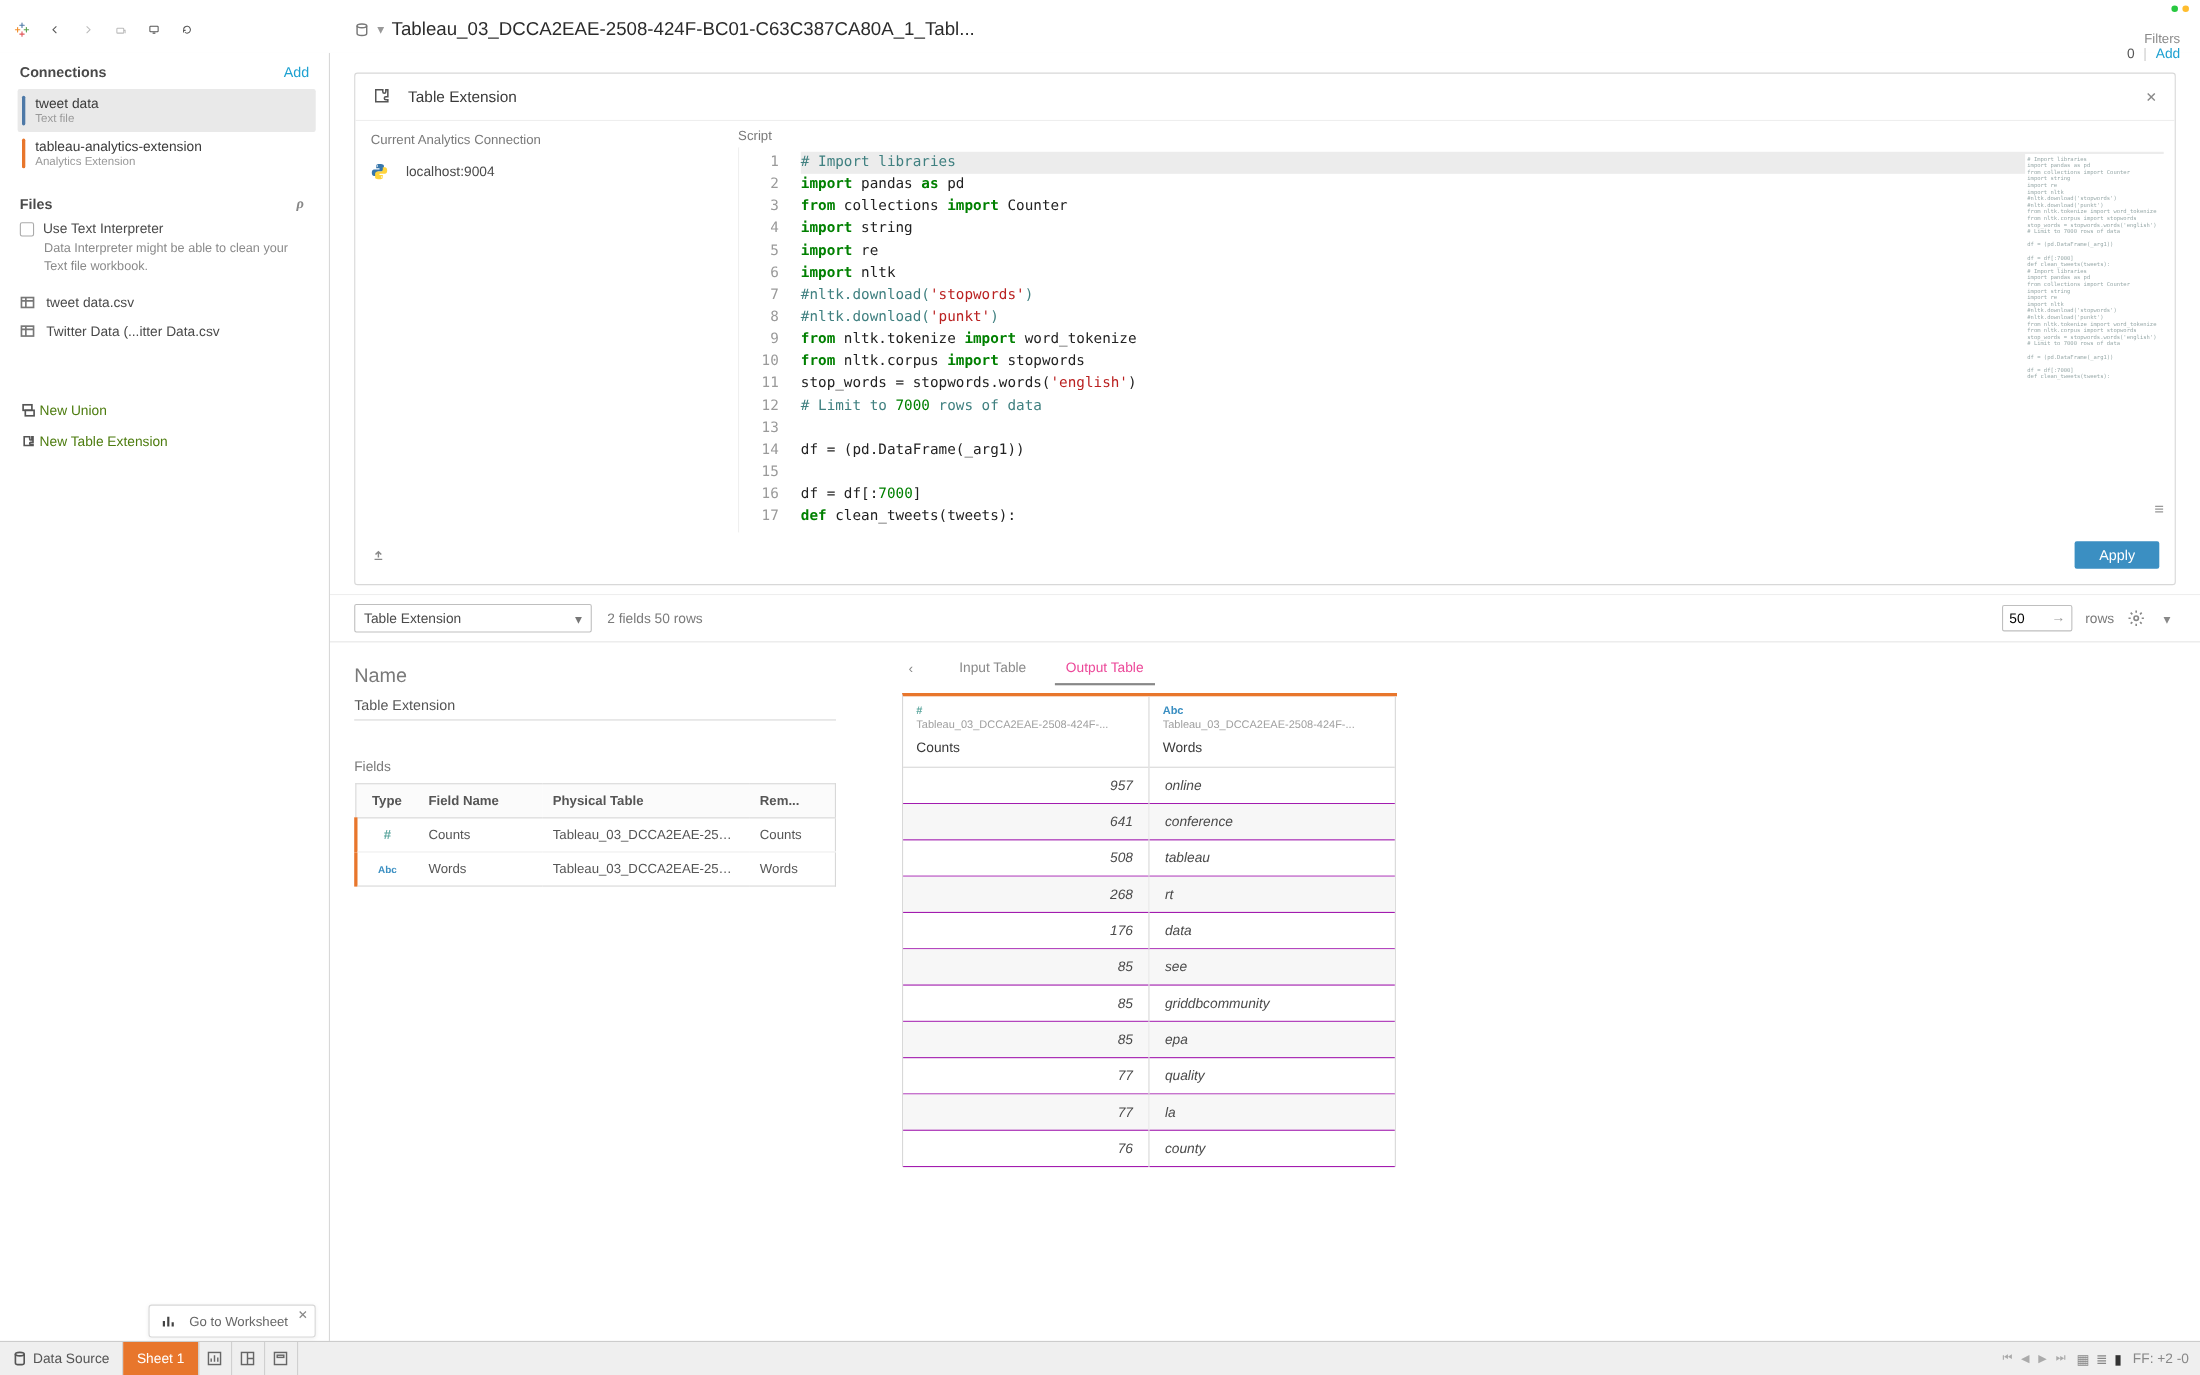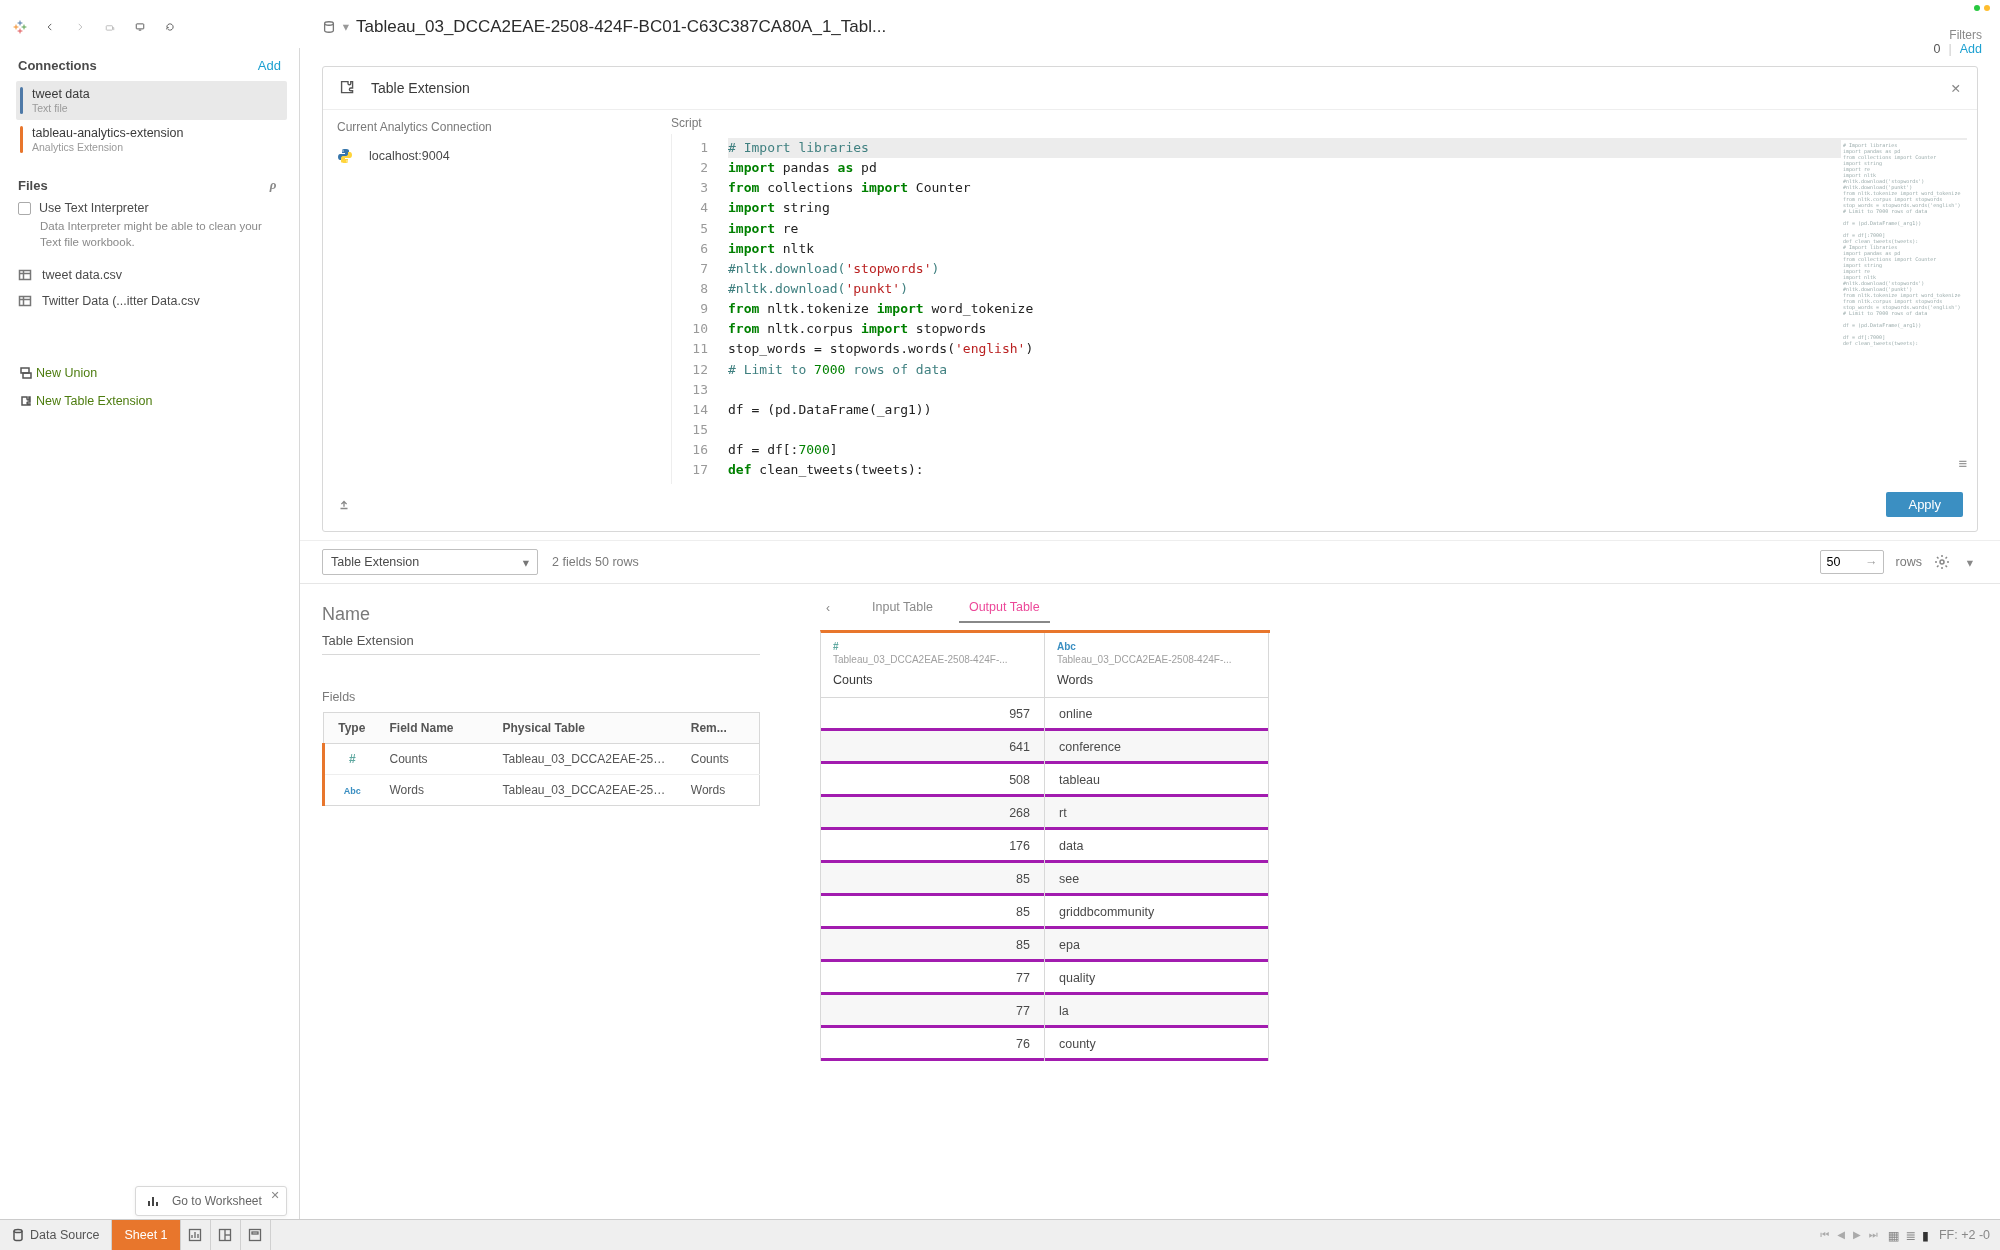--- a/index.html
+++ b/index.html
@@ -150,21 +150,21 @@
   .io-back{color:#888; margin-right:4px;}
   .io-tabs-wrap{display:flex;align-items:center;gap:10px;}
 
   .data-table{margin-top:8px; border-top:3px solid var(--accent-orange); border-left:1px solid var(--border);width:450px;}
   .dt-head{display:flex;}
   .dt-col{width:224px; border-right:1px solid var(--border);}
   .dt-h{border-bottom:1px solid var(--border); padding:8px 12px 10px 12px;}
   .dt-h .type{font-size:10px;}
   .dt-h .src{font-size:10px; color:#a0a0a0; margin-top:2px; white-space:nowrap; overflow:hidden; text-overflow:ellipsis;}
   .dt-h .name{font-size:12.5px; color:#3a3a3a; margin-top:8px; font-weight:500;}
-  .dt-cell{height:33px; line-height:33px; border-bottom:3px solid #a21caf; padding:0 14px;}
+  .dt-cell{height:33px; line-height:33px; border-bottom:1px solid #a21caf; padding:0 14px;font-style:italic;}
   .dt-c-num{text-align:right;}
   .dt-row-alt{background:var(--row-alt);}
 
   
   .tabstrip{position:absolute; left:0; right:0; bottom:0; height:31px; background:var(--bg-panel2);
             display:flex; align-items:stretch; border-top:1px solid #ccc;}
   .ts-left{display:flex;align-items:stretch;}
   .ts-tab{display:flex;align-items:center;gap:6px;padding:0 12px;border-right:1px solid #d0d0d0;background:#efefef;color:#555;}
   .ts-tab.ds{background:#efefef;color:#555;}
   .ts-tab.sheet{background:var(--accent-orange); color:#fff;}

